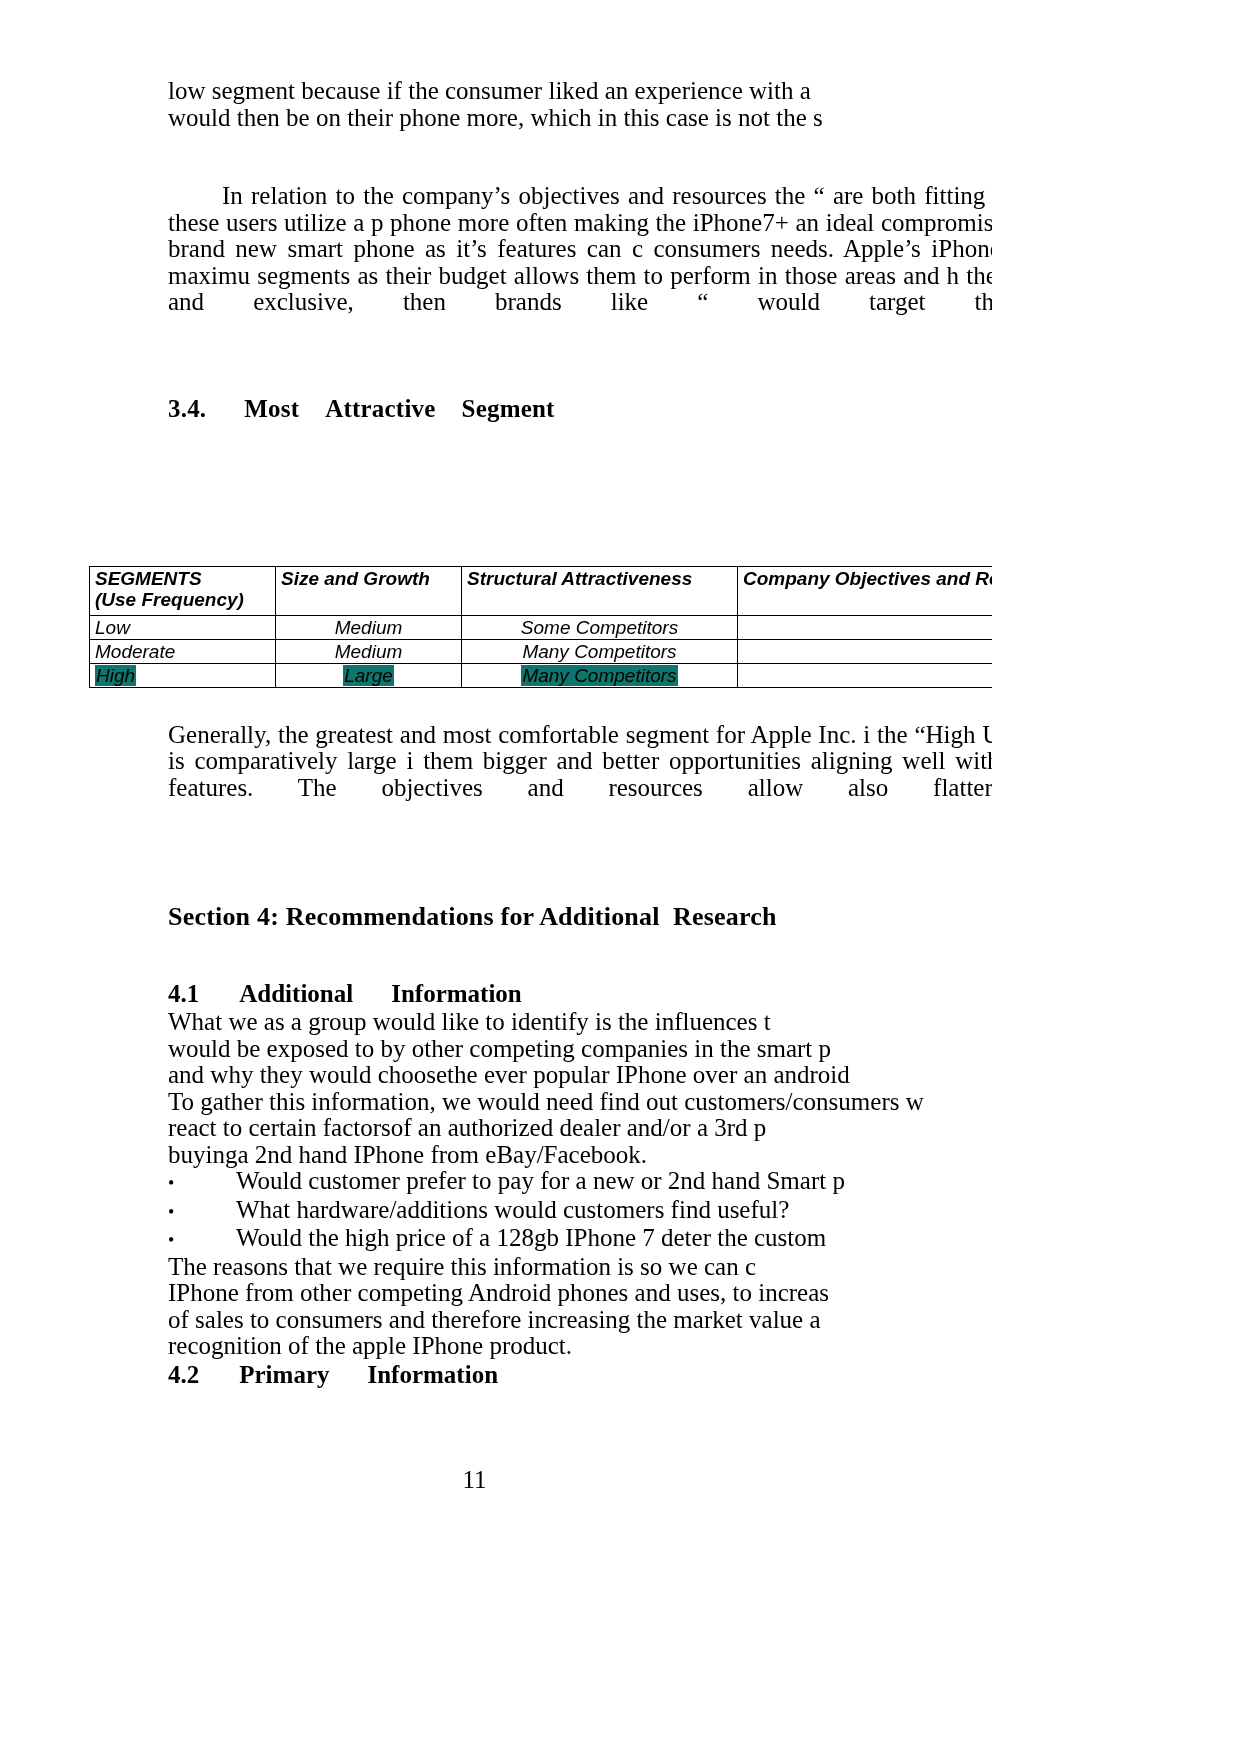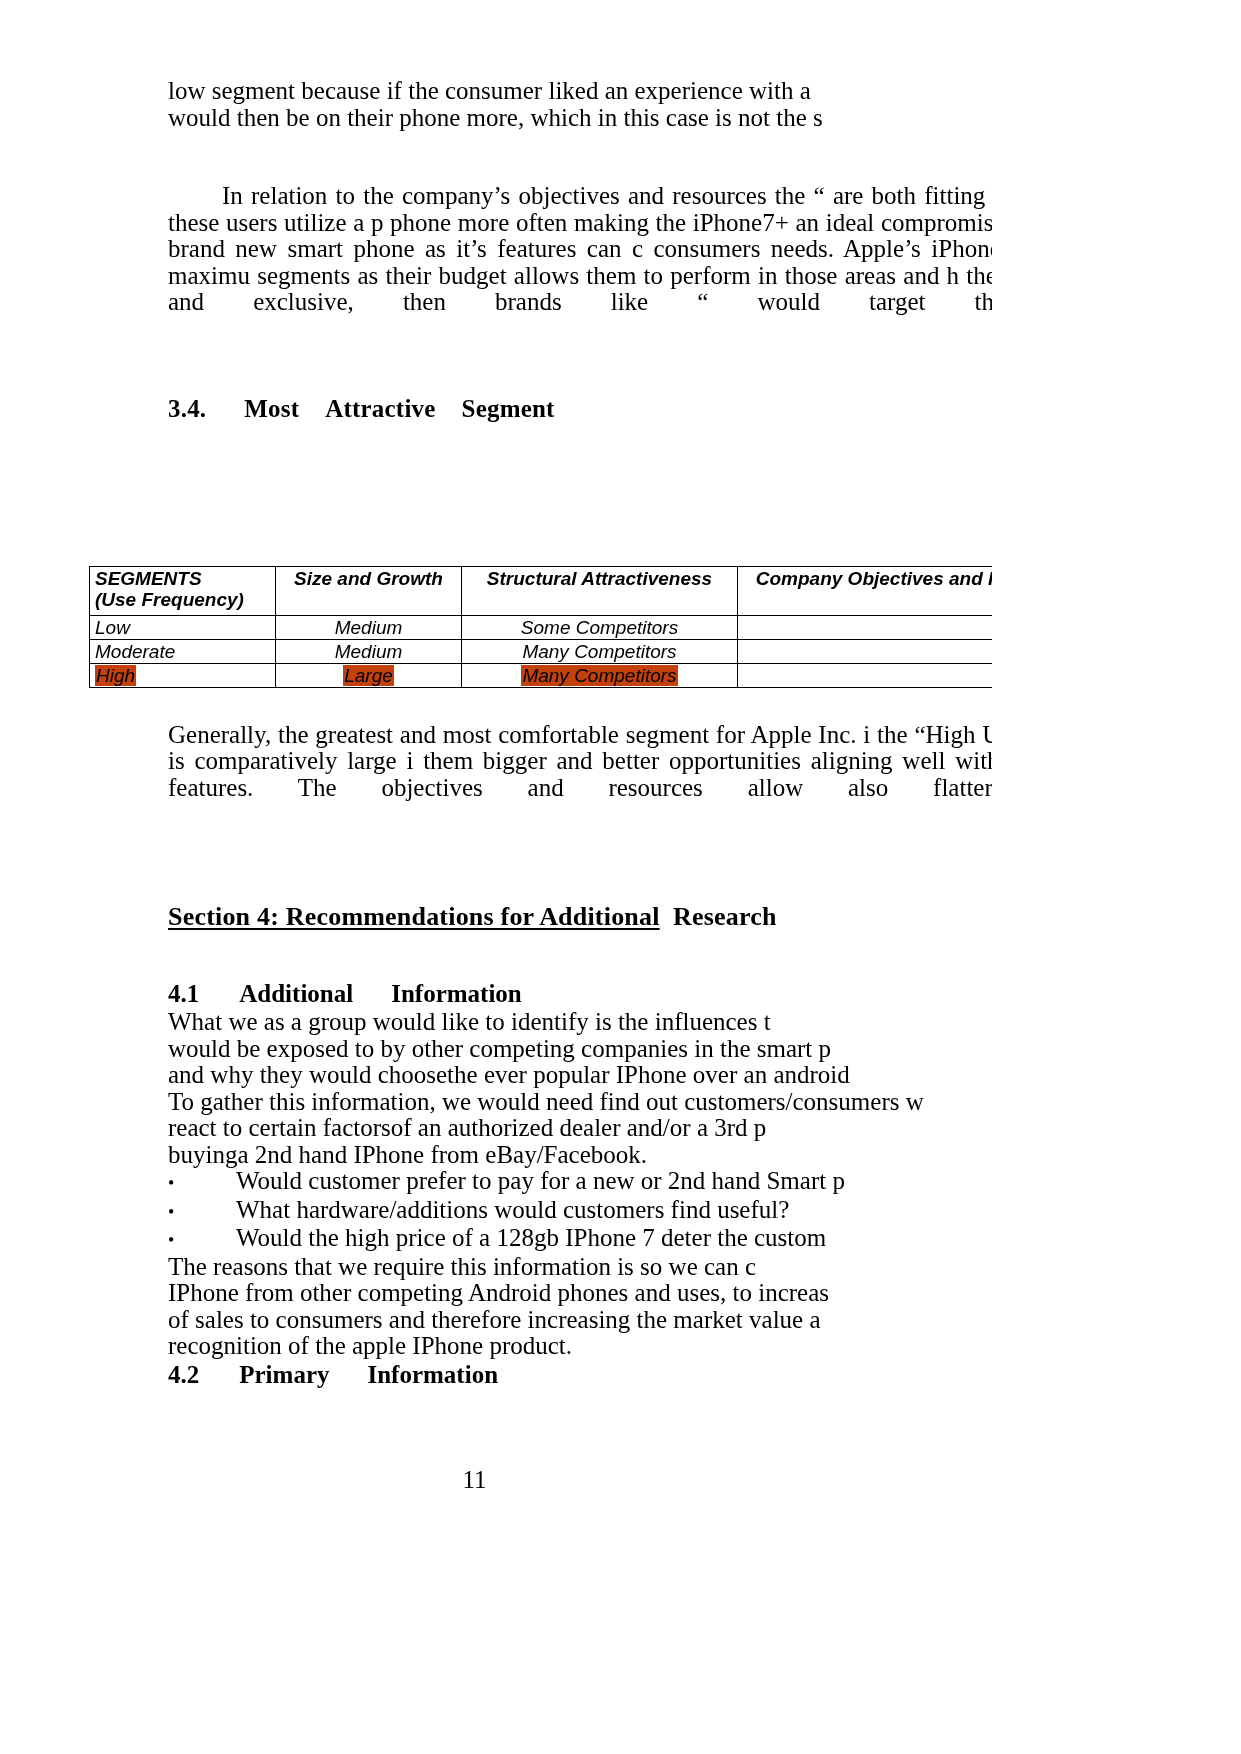--- a/index.html
+++ b/index.html
@@ -61,21 +61,21 @@
   h3.heading .h-w { margin-right: 26px; }
 
   h2.section-heading {
     margin: 0;
     font-size: 26px;
     line-height: 32px;
     font-weight: bold;
     letter-spacing: 0.2px;
     white-space: nowrap;
   }
-  h2.section-heading .u { text-decoration: underline; text-underline-offset: 3px; }
+  h2.section-heading .u { text-underline-offset: 3px; }
 
   h4.subheading {
     margin: 0;
     font-size: 25px;
     line-height: 30px;
     font-weight: bold;
   }
   h4.subheading .s-num { margin-right: 40px; }
   h4.subheading .s-w { margin-right: 38px; }
 
@@ -102,21 +102,21 @@
     vertical-align: top;
   }
   table.seg-table col.c1 { width: 186px; }
   table.seg-table col.c2 { width: 186px; }
   table.seg-table col.c3 { width: 276px; }
   table.seg-table col.c4 { width: 366px; }
 
   table.seg-table th {
     font-weight: bold;
     font-style: italic;
-    text-align: center;
+    text-align: left;
     height: 46px;
   }
   table.seg-table th.left {
     text-align: left;
   }
   table.seg-table td {
     height: 21px;
   }
   td.seg-name {
     font-weight: normal;
@@ -127,21 +127,21 @@
     font-style: italic;
     text-align: center;
   }
   td.seg-mark {
     font-weight: bold;
     font-style: italic;
     text-align: right;
     letter-spacing: 3px;
   }
   .hl {
-    background: #c2410c;
+    background: #0f766e;
     padding: 0 1px;
   }
   .mark-tick { font-style: normal; font-weight: normal; }
 
   
   .bullet-line {
     display: block;
     font-size: 25px;
     line-height: 26.5px;
   }

